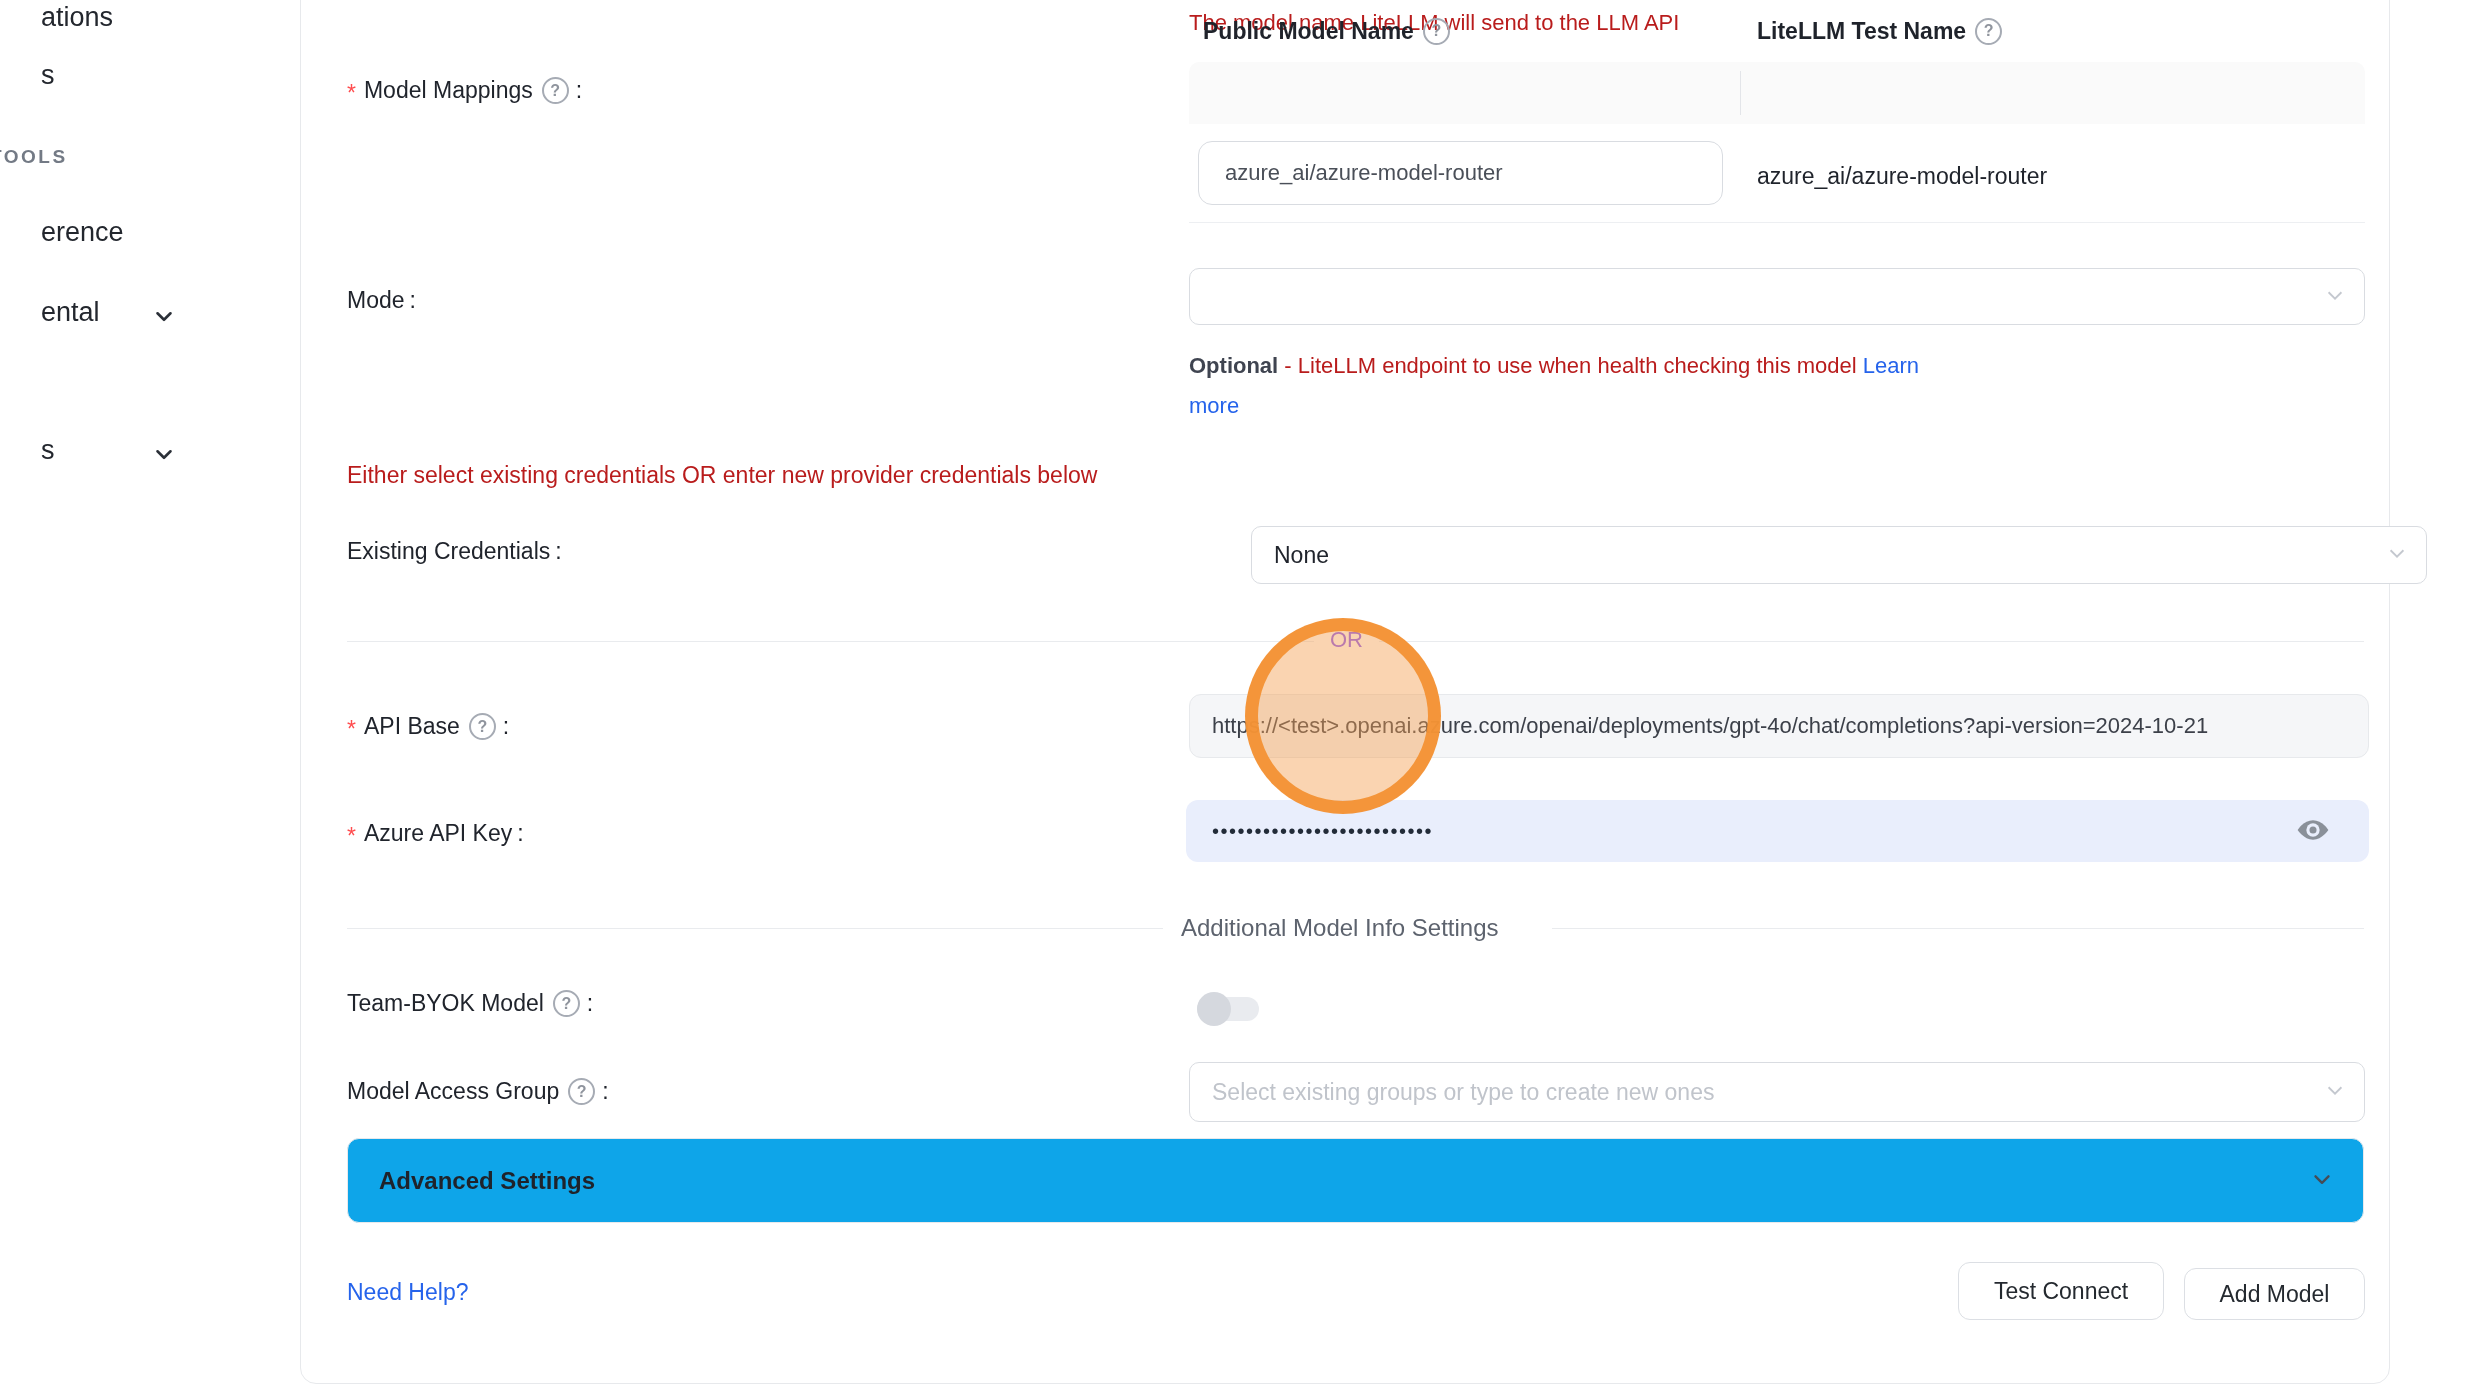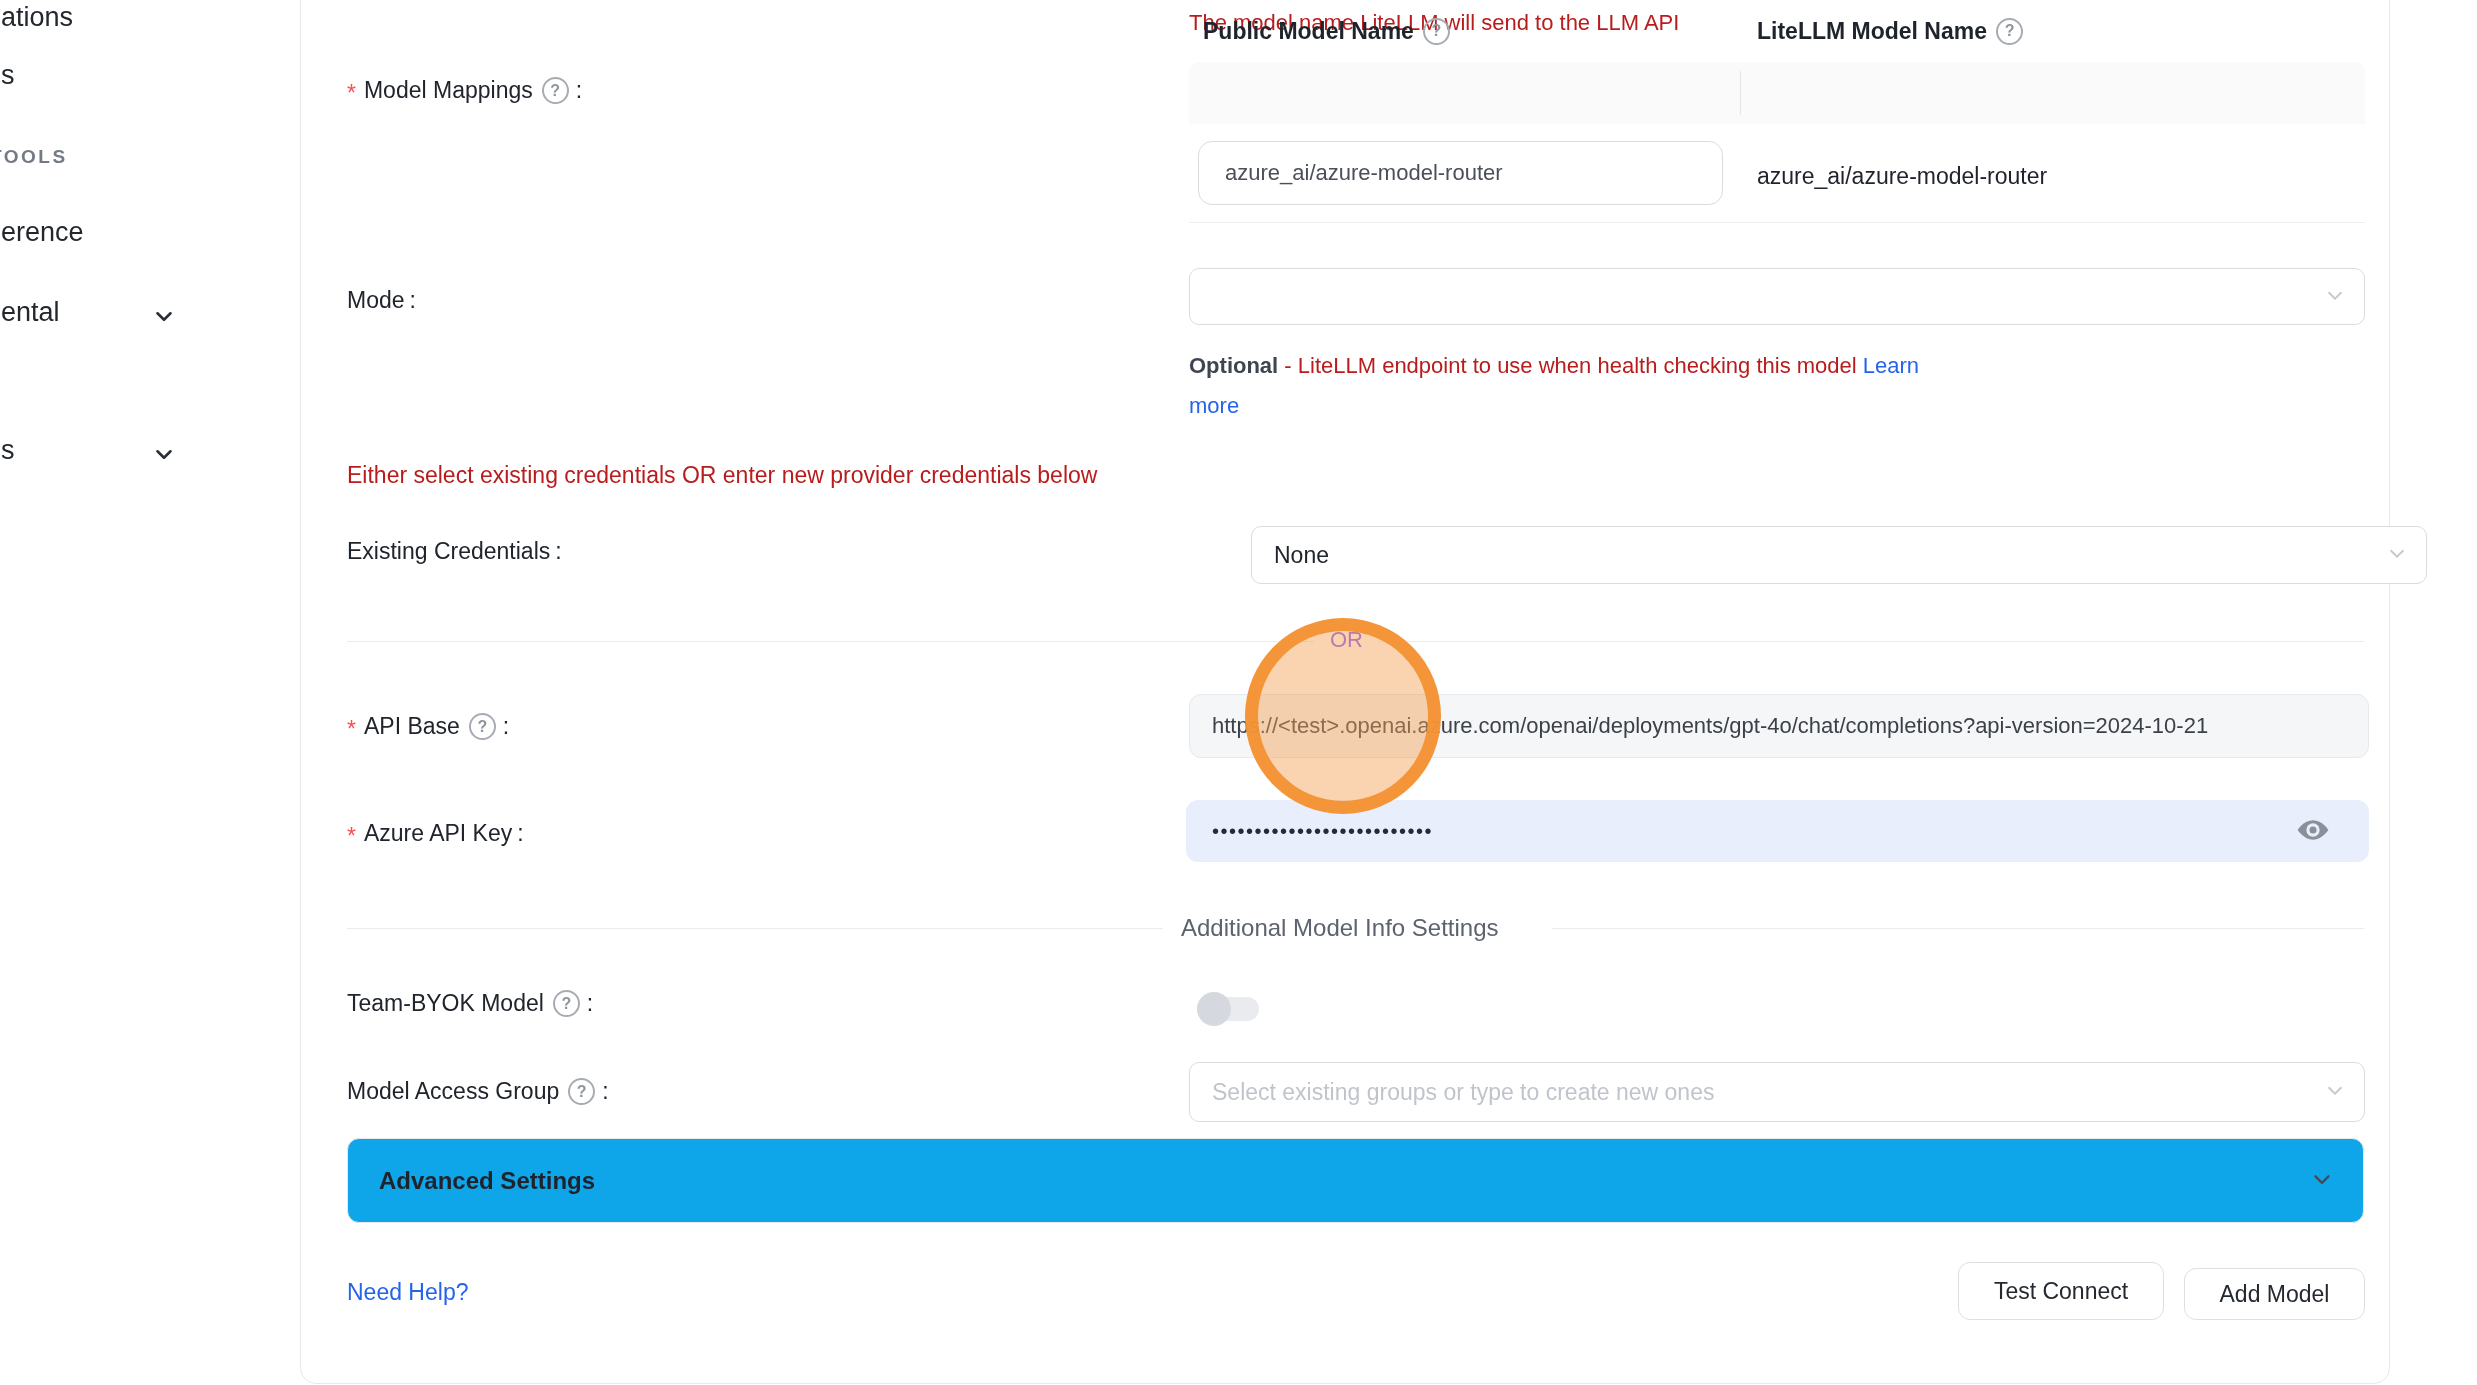--- a/index.html
+++ b/index.html
@@ -3,21 +3,21 @@
 <meta charset="utf-8">
 <style>
   * { margin:0; padding:0; box-sizing:border-box; }
   html,body { background:#ffffff; }
   body { font-family:"Liberation Sans", sans-serif; color:#20242c; }
   #screen { position:relative; width:2477px; height:1385px; overflow:hidden; background:#fff; }
 
   .abs { position:absolute; white-space:nowrap; }
 
   
-  .side-item { font-size:27px; color:#23272e; line-height:1.1; }
+  .side-item { font-size:27px; color:#23272e; line-height:1.1;padding-left:40px; }
   .side-section { font-size:19px; font-weight:700; color:#737a85; letter-spacing:2.5px; }
   .side-chevron svg { display:block; }
 
   
   .card { position:absolute; left:300px; top:-24px; width:2090px; height:1408px;
           background:#fff; border:1px solid #e7e9ec; border-radius:16px; }
 
   
   .row-label { display:flex; align-items:center; font-size:23px; color:#20242c; }
   .req { color:#ff4d4f; margin-right:8px; font-size:23px; padding-top:6px; }
@@ -100,21 +100,21 @@
     <span class="colon">:</span>
   </div>
 
   <div class="tbl-header"></div>
   <div class="tbl-col-sep"></div>
   <div class="tbl-head-cell" style="left:1203px;">
     <span>Public Model Name</span>
     <span class="qicon" style="border-width:2px;">?</span>
   </div>
   <div class="tbl-head-cell" style="left:1757px;">
-    <span>LiteLLM Model Name</span>
+    <span>LiteLLM Test Name</span>
     <span class="qicon">?</span>
   </div>
   <div class="tbl-row"></div>
   <div class="text-input" style="left:1198px; top:141px; width:525px; height:64px; background:#fff; border:1.5px solid #d9dce1; border-radius:14px; padding-left:26px; color:#4a4f58;">
     <span>azure_ai/azure-model-router</span>
   </div>
   <div class="abs" style="left:1757px; top:163px; font-size:23px; color:#1f232b;">azure_ai/azure-model-router</div>
 
   <div class="abs row-label" style="left:347px; top:287px;">
     <span>Mode</span>

